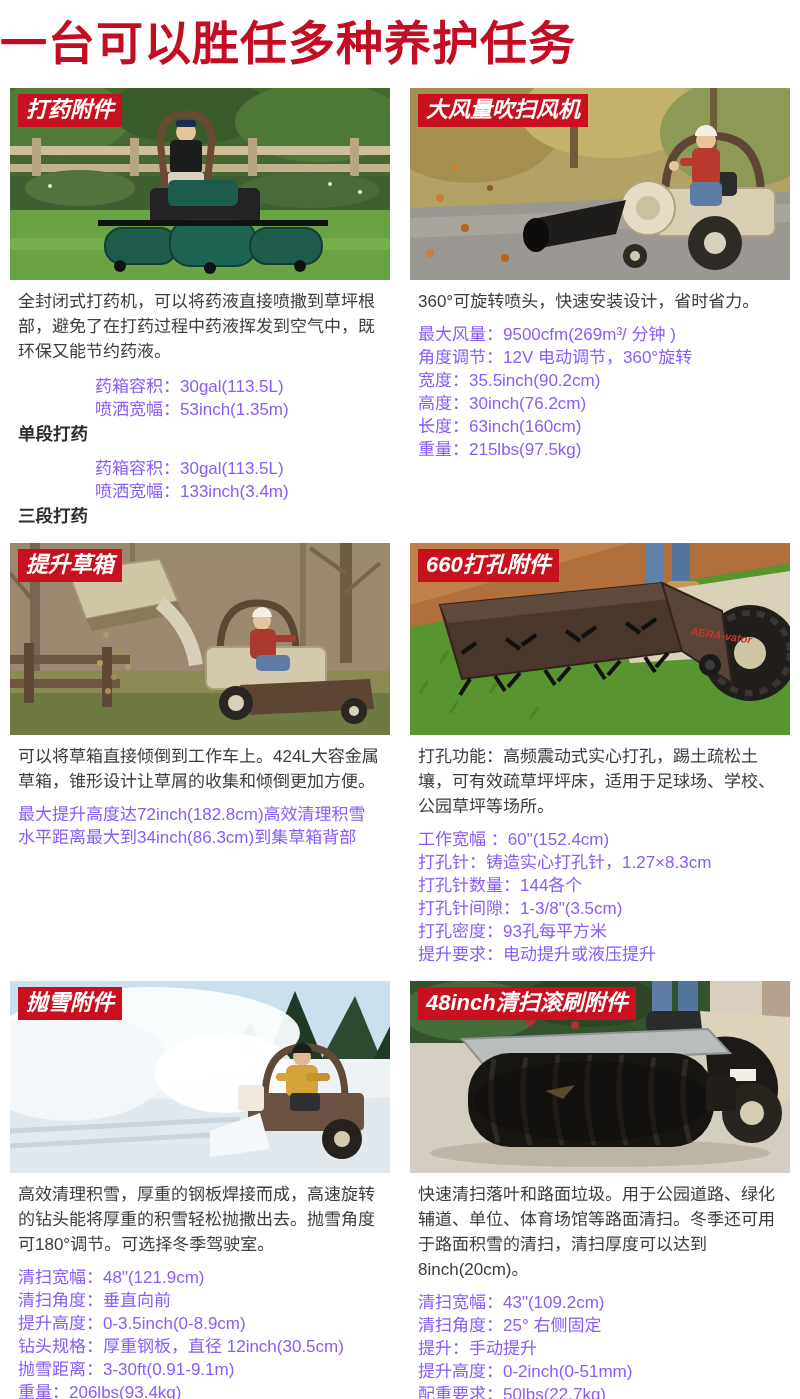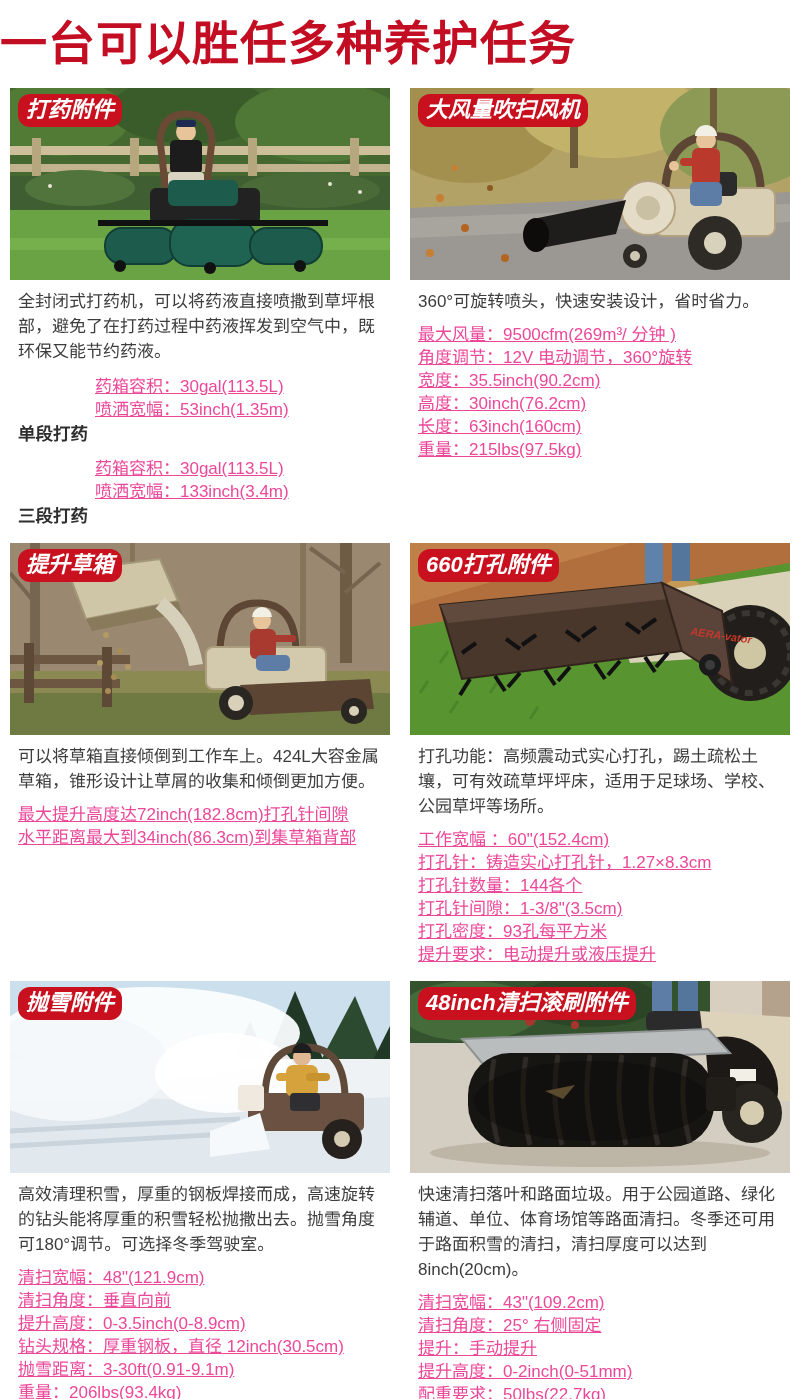--- a/index.html
+++ b/index.html
@@ -15,27 +15,27 @@
   .grid{
     display:grid;grid-template-columns:380px 380px;column-gap:20px;row-gap:15px;
     padding:0 10px;align-items:start;
   }
   .card{width:380px;}
   .photo-wrap{position:relative;width:380px;height:192px;overflow:hidden;background:#ccc;}
   .photo-wrap svg{display:block;width:100%;height:100%;}
   .badge{
     position:absolute;top:6px;left:8px;background:#c8101e;color:#ffffff;
     font-weight:bold;font-style:oblique;font-size:22px;line-height:1.25;
-    padding:2px 8px 3px;white-space:nowrap;border-radius:12px;
+    padding:2px 8px 3px;white-space:nowrap;
   }
   .desc{
     margin:9px 4px 0 8px;font-size:17px;line-height:25px;color:#3d3d3d;
   }
   .spec-list{margin:9px 0 0 8px;}
-  .spec-line{font-size:17px;line-height:23px;color:#ec4899;white-space:nowrap;text-decoration:underline;}
+  .spec-line{font-size:17px;line-height:23px;color:#8b5cf6;white-space:nowrap;}
   .spec-group{display:flex;margin:11px 0 0 8px;}
   .spec-head{font-weight:bold;font-size:17.5px;line-height:23px;color:#2e2e2e;margin-right:7px;white-space:nowrap;margin-top:48px;}
   .spec-group .spec-list{margin:0;}
 </style>
 </head>
 <body>
 
 <h1 class="page-title">一台可以胜任多种养护任务</h1>
 
 <div class="grid">
@@ -180,21 +180,21 @@
         <circle cx="252" cy="78" r="9" fill="#e8c49a"></circle>
         <path d="M242 74 a10 10 0 0 1 20 0 Z" fill="#f2efe4"></path>
         <rect x="240" y="86" width="26" height="30" rx="6" fill="#a83a30"></rect>
         <rect x="246" y="112" width="34" height="16" rx="5" fill="#5d7ca6"></rect>
         <rect x="258" y="92" width="28" height="7" rx="3" fill="#a83a30"></rect>
       </svg>
       <div class="badge">提升草箱</div>
     </div>
     <p class="desc">可以将草箱直接倾倒到工作车上。424L大容金属草箱，锥形设计让草屑的收集和倾倒更加方便。</p>
     <div class="spec-list">
-        <div class="spec-line">最大提升高度达72inch(182.8cm)打孔针间隙</div>
+        <div class="spec-line">最大提升高度达72inch(182.8cm)高效清理积雪</div>
         <div class="spec-line">水平距离最大到34inch(86.3cm)到集草箱背部</div>
       </div>
   </section>
 
   <section class="card">
     <div class="photo-wrap">
       <svg viewBox="0 0 380 192" preserveAspectRatio="none">
         <rect x="0" y="0" width="380" height="192" fill="#58942f"></rect>
         <polygon points="0,0 380,0 380,20 0,84" fill="#b06f3c"></polygon>
         <polygon points="0,0 220,0 0,62" fill="#c08049"></polygon>

